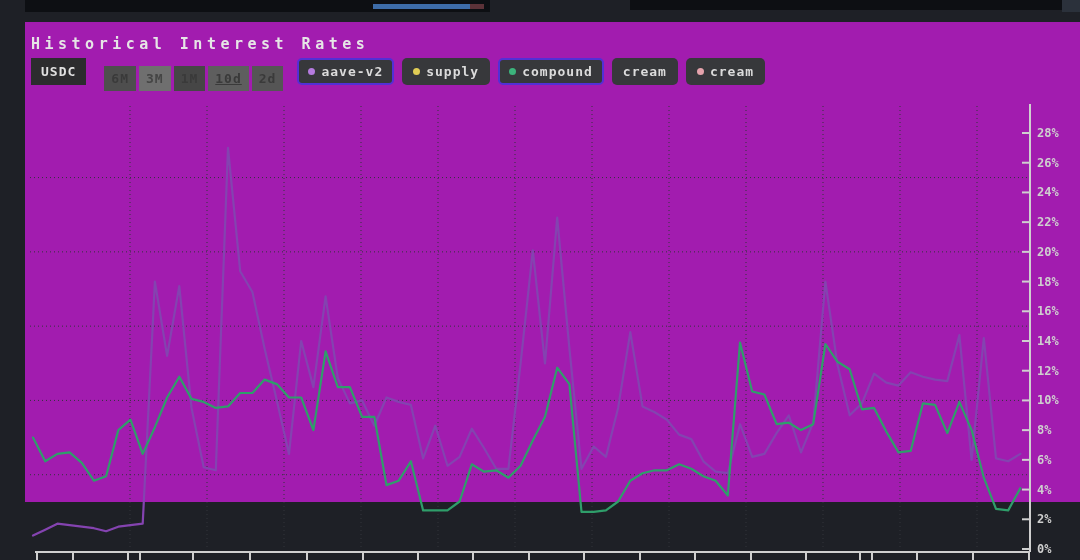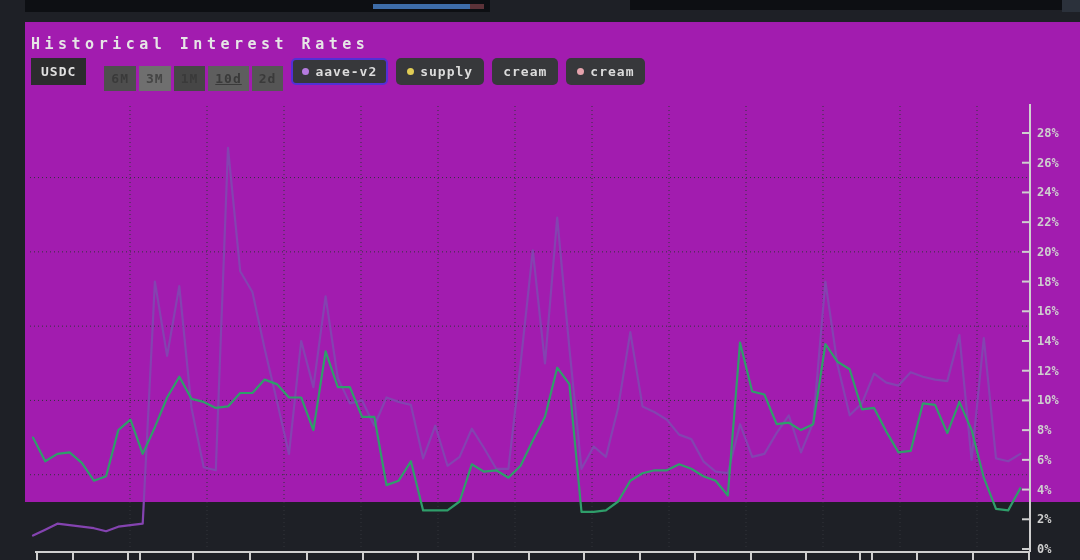--- a/index.html
+++ b/index.html
@@ -43,21 +43,21 @@
   .range-group { margin-left:18px; display:flex; gap:3px; }
   .range-btn {
     color:#3a3a3a; font-size:13px; font-weight:bold; letter-spacing:1px;
     padding:5px 7px; cursor:default;margin-top:8px;
   }
   .range-btn.s0 { background:#4e4e4e; }
   .range-btn.s1 { background:#6f6f6f; color:#454545; }
   .range-btn.s2 { background:#464646; }
   .range-btn.s3 { background:#5e5e5e;text-decoration:underline; }
   .range-btn.s4 { background:#555555; }
-  .legend-group { margin-left:8px; display:flex; gap:8px; }
+  .legend-group { margin-left:14px; display:flex; gap:8px; }
   .legend-btn {
     background:#37383b; color:#dcdcdc; font-size:13px; font-weight:bold;
     letter-spacing:1px; padding:4px 9px; border:2px solid transparent;
     border-radius:5px; display:flex; align-items:center; gap:6px; cursor:pointer;
   }
   .legend-btn .dot { width:7px; height:7px; border-radius:50%; display:inline-block; }
   .chart-svg { position:absolute; left:0; top:0; }
 </style>
 </head>
 <body>
@@ -85,20 +85,24 @@
       </div>
 
     <div class="legend-group">
         <div class="legend-btn" style="border-color: rgb(82, 48, 214);">
           <span class="dot" style="background: rgb(181, 123, 223);"></span>
           <span>aave-v2</span>
         </div>
         <div class="legend-btn">
           <span class="dot" style="background: rgb(224, 204, 85);"></span>
           <span>supply</span>
+        </div>
+        <div class="legend-btn" style="border-color: rgb(82, 48, 214);">
+          <span class="dot" style="background: rgb(60, 180, 124);"></span>
+          <span>compound</span>
         </div>
         <div class="legend-btn">
           <span>cream</span>
         </div>
         <div class="legend-btn">
           <span class="dot" style="background: rgb(229, 163, 172);"></span>
           <span>cream</span>
         </div>
       </div>
   </div>

